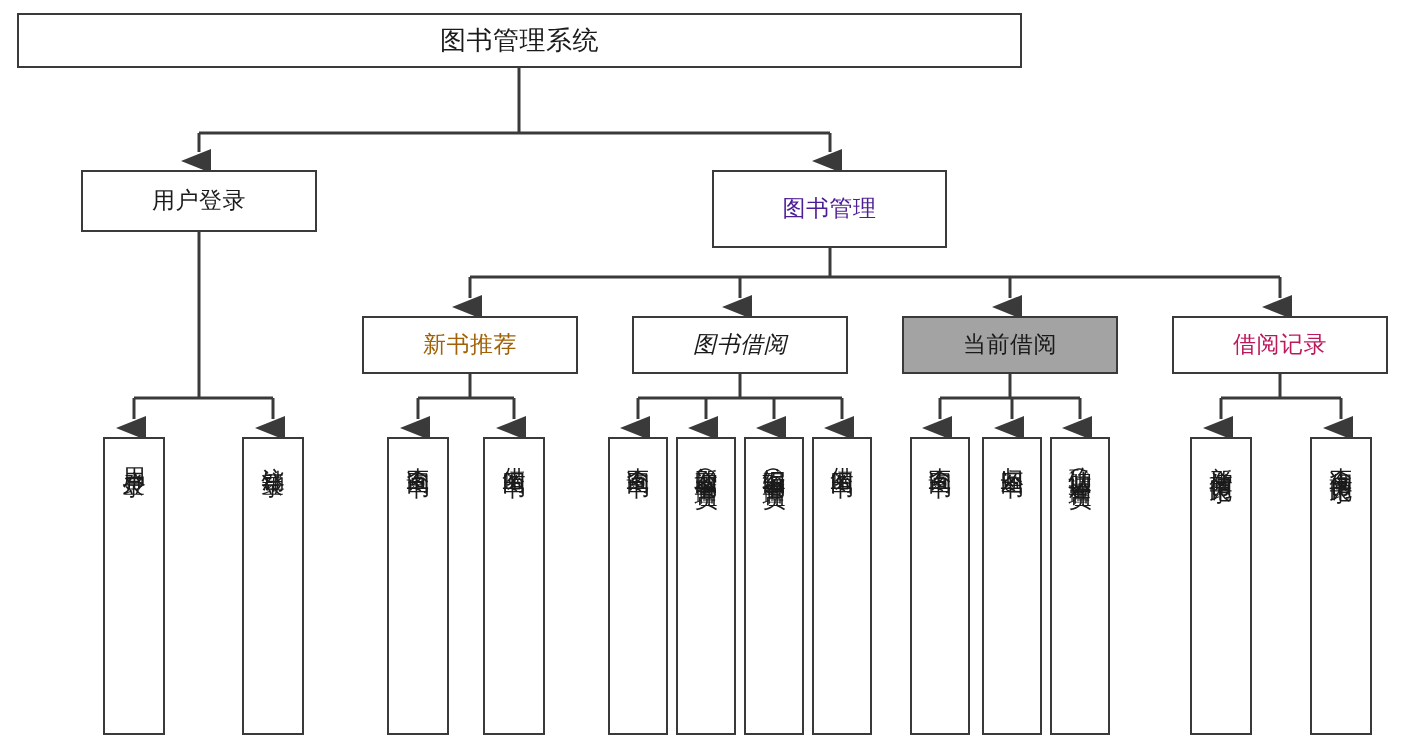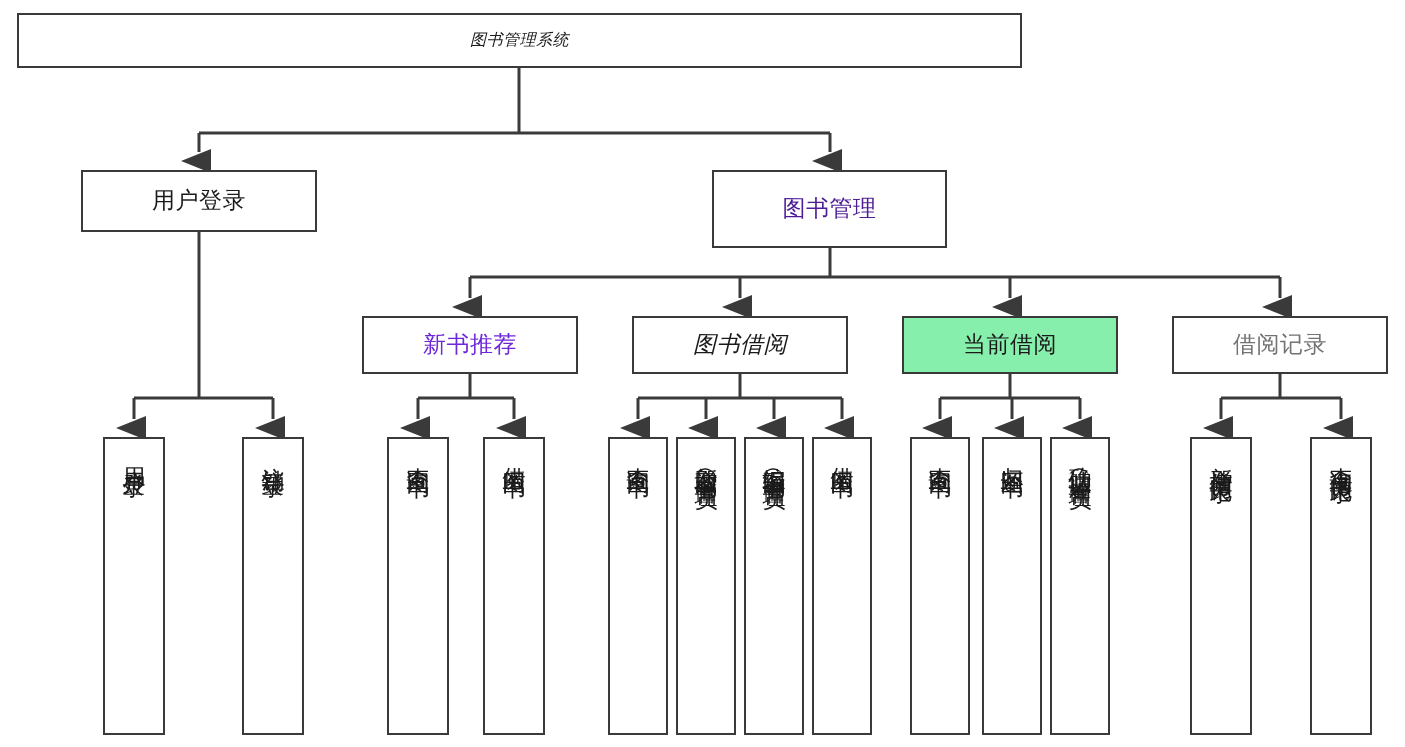--- a/index.html
+++ b/index.html
@@ -41,22 +41,21 @@
     text-align: center;
     line-height: 1.18;
     letter-spacing: 0.5px;
   }
   
   .node.h .label {
     font-size: 23px;
     white-space: nowrap;
   }
   .node.root .label {
-    font-size: 16px;
-    font-style: italic;
+    font-size: 26px;
   }
   
   .node.v {
     align-items: flex-start;
     justify-content: center;
     padding-top: 10px;
   }
   .node.v .label {
     writing-mode: vertical-rl;
     text-orientation: upright;
@@ -134,30 +133,30 @@
     <span class="label">图书管理系统</span>
   </div>
 
   <div class="node h" id="node-user-login" style="left: 81px; top: 170px; width: 236px; height: 62px; border-color: rgb(58, 58, 58); background: rgb(255, 255, 255); color: rgb(26, 26, 26);">
     <span class="label">用户登录</span>
   </div>
   <div class="node h" id="node-book-manage" style="left: 712px; top: 170px; width: 235px; height: 78px; border-color: rgb(58, 58, 58); background: rgb(255, 255, 255); color: #4c1d95;">
     <span class="label">图书管理</span>
   </div>
 
-  <div class="node h" id="node-new-book-recommend" style="left: 362px; top: 316px; width: 216px; height: 58px; border-color: rgb(58, 58, 58); background: rgb(255, 255, 255); color: #6d28d9;">
+  <div class="node h" id="node-new-book-recommend" style="left: 362px; top: 316px; width: 216px; height: 58px; border-color: rgb(58, 58, 58); background: rgb(255, 255, 255); color: #a16207;">
     <span class="label">新书推荐</span>
   </div>
   <div class="node h" id="node-book-borrow" style="left: 632px; top: 316px; width: 216px; height: 58px; border-color: rgb(58, 58, 58); background: rgb(255, 255, 255); color: rgb(26, 26, 26); font-style: italic;">
     <span class="label">图书借阅</span>
   </div>
-  <div class="node h" id="node-current-borrow" style="left: 902px; top: 316px; width: 216px; height: 58px; border-color: rgb(58, 58, 58); background: #86efac; color: rgb(26, 26, 26);">
+  <div class="node h" id="node-current-borrow" style="left: 902px; top: 316px; width: 216px; height: 58px; border-color: rgb(58, 58, 58); background: #a3a3a3; color: rgb(26, 26, 26);">
     <span class="label">当前借阅</span>
   </div>
-  <div class="node h" id="node-borrow-record" style="left: 1172px; top: 316px; width: 216px; height: 58px; border-color: rgb(58, 58, 58); background: rgb(255, 255, 255); color: #737373;">
+  <div class="node h" id="node-borrow-record" style="left: 1172px; top: 316px; width: 216px; height: 58px; border-color: rgb(58, 58, 58); background: rgb(255, 255, 255); color: #be185d;">
     <span class="label">借阅记录</span>
   </div>
 
   <div class="node v" id="node-leaf-user-login" style="left: 103px; top: 437px; width: 62px; height: 298px; border-color: rgb(58, 58, 58); background: rgb(255, 255, 255); color: rgb(26, 26, 26);">
     <span class="label">用户登录</span>
   </div>
   <div class="node v" id="node-leaf-user-logout" style="left: 242px; top: 437px; width: 62px; height: 298px; border-color: rgb(58, 58, 58); background: rgb(255, 255, 255); color: rgb(26, 26, 26);">
     <span class="label">注销登录</span>
   </div>
   <div class="node v" id="node-leaf-query-book-1" style="left: 387px; top: 437px; width: 62px; height: 298px; border-color: rgb(58, 58, 58); background: rgb(255, 255, 255); color: rgb(26, 26, 26);">

